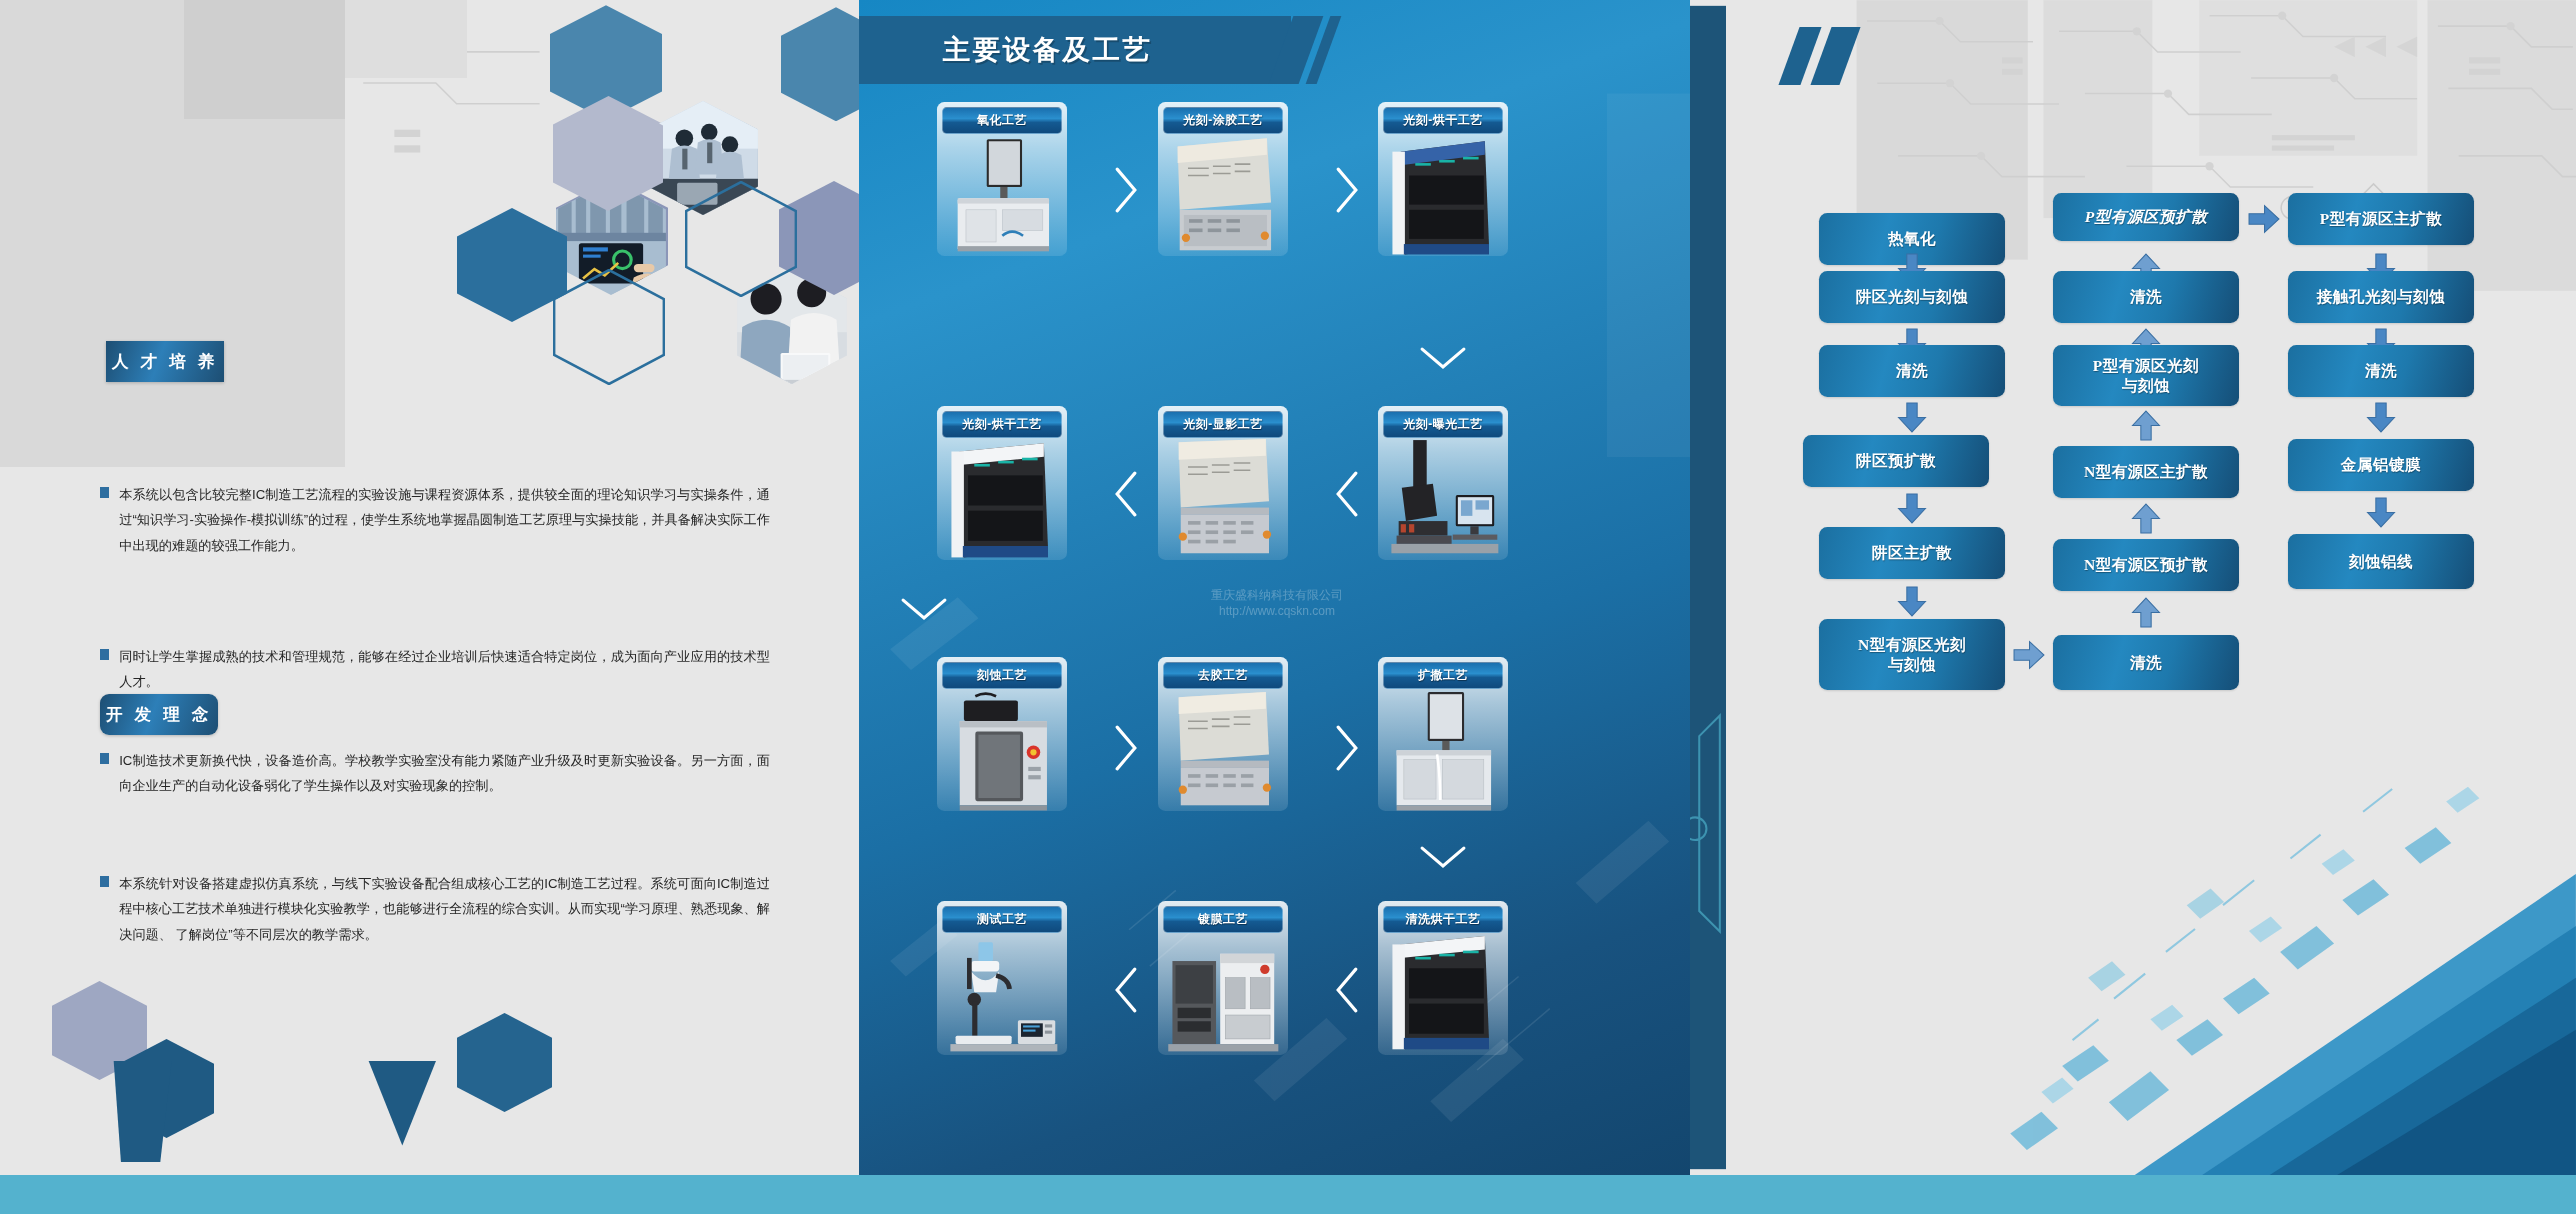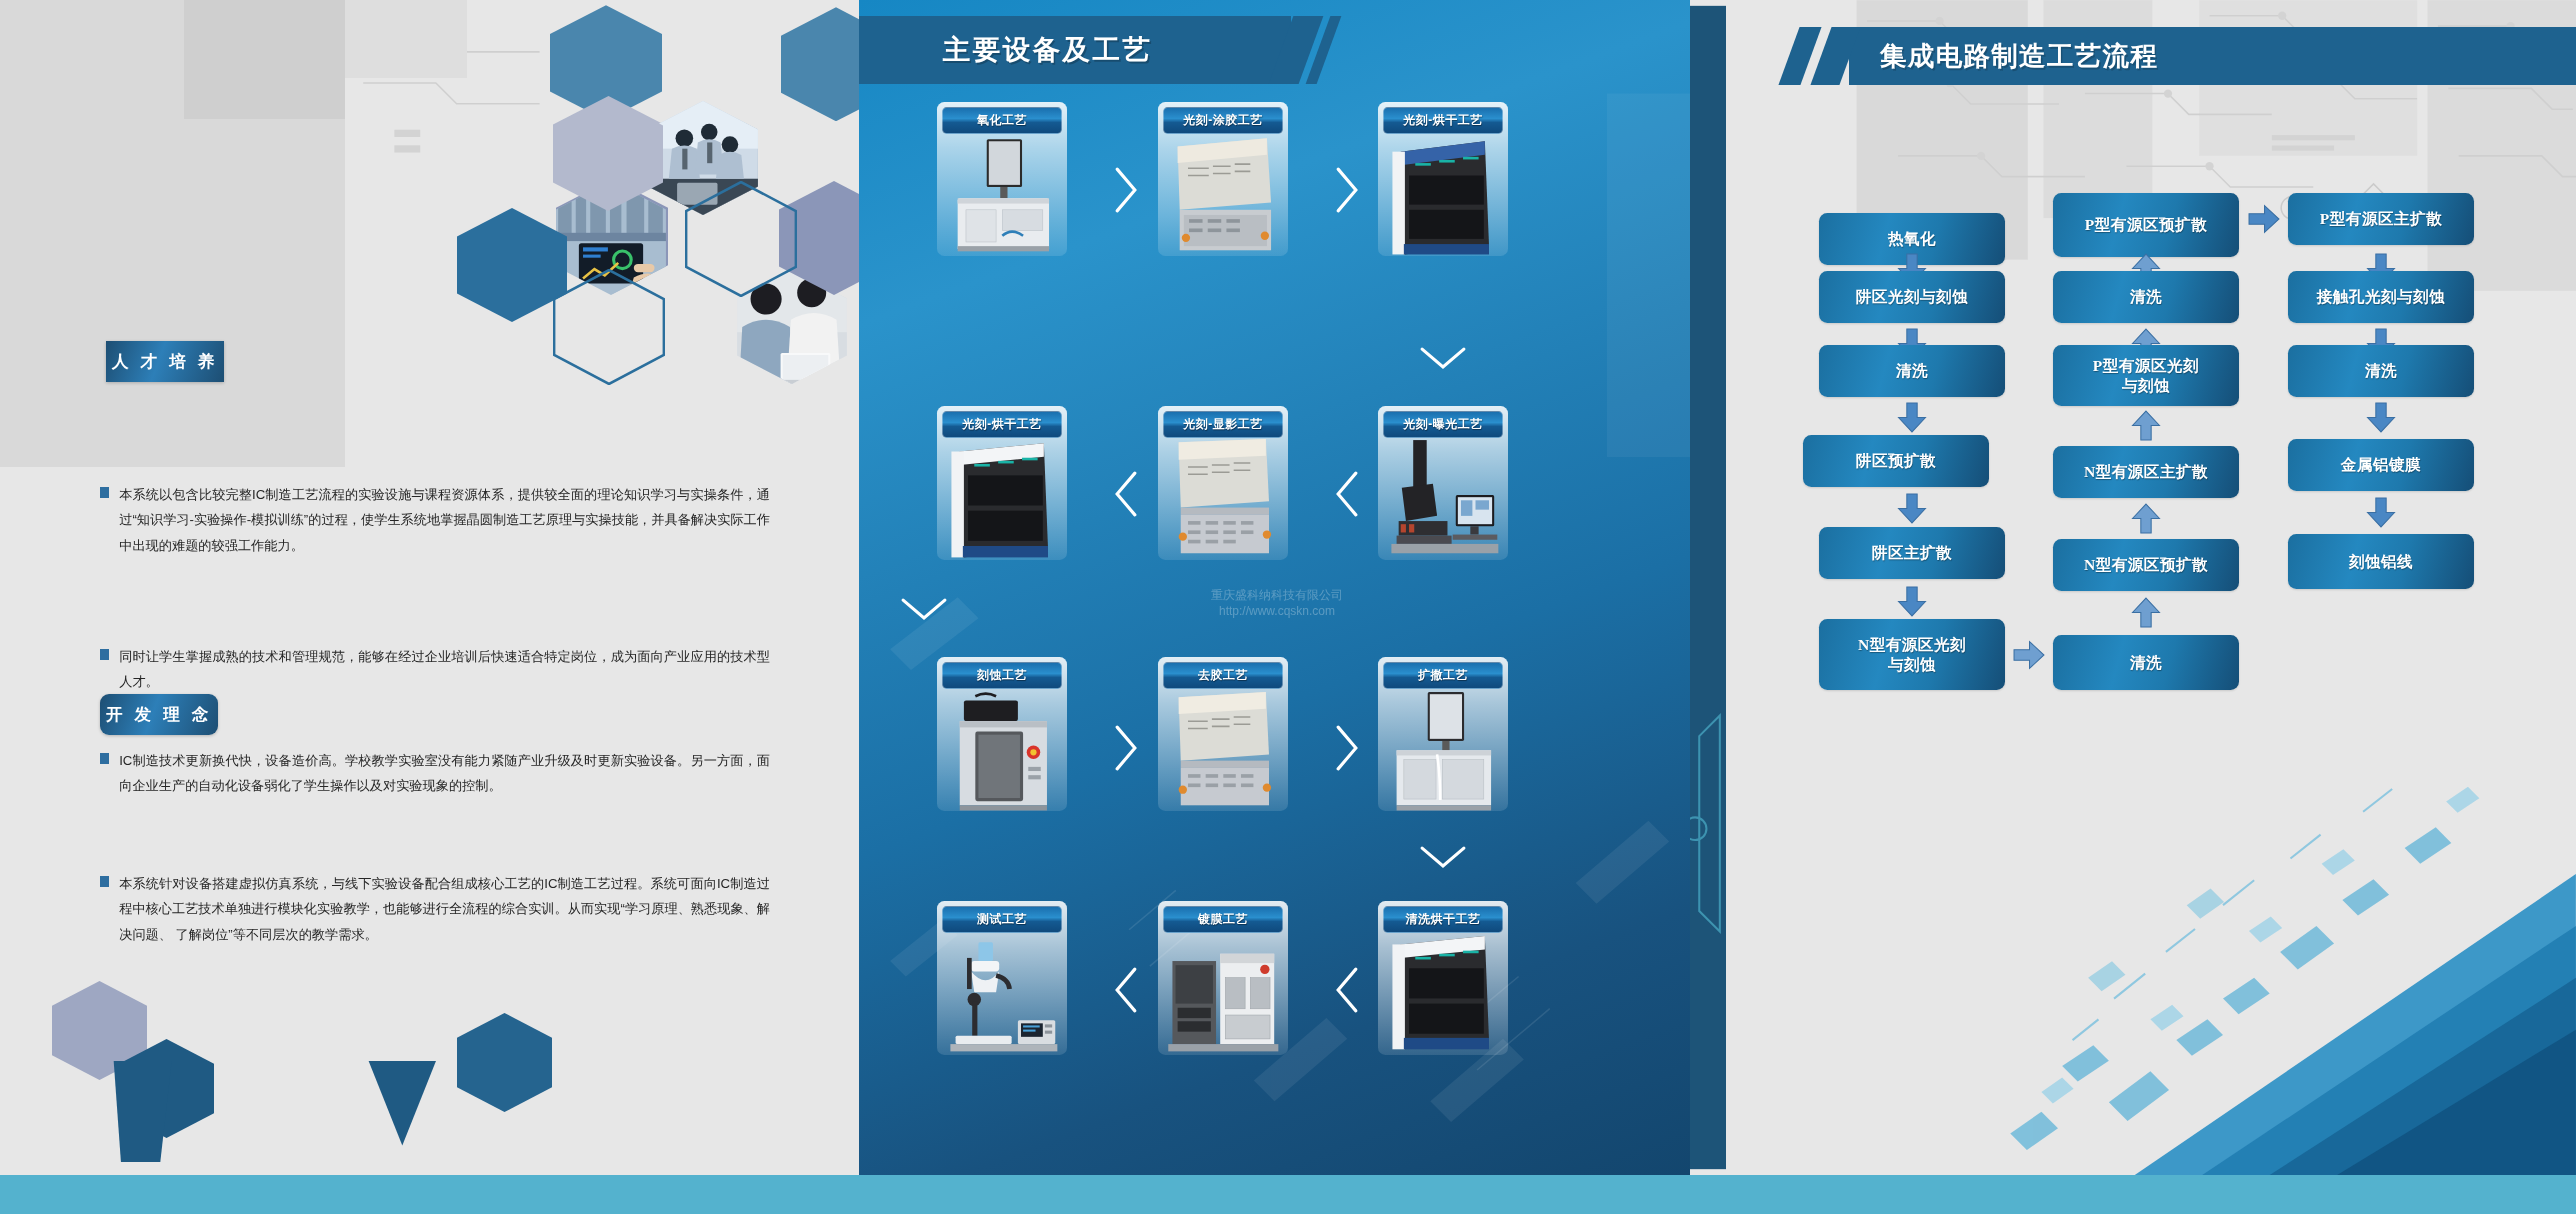--- a/index.html
+++ b/index.html
@@ -670,23 +670,20 @@
     </svg>
 
     <svg style="position:absolute;left:0;top:0;width:36px;height:1175px;" viewBox="0 0 70 2262" width="36" height="1175">
       <rect width="70" height="2262" fill="#1d5478"></rect>
       <g stroke="#3d93b0" stroke-width="4" fill="none">
         <path d="M18 1420 L58 1380 L58 1800 L18 1760 Z"></path>
         <circle cx="10" cy="1600" r="22"></circle>
       </g>
     </svg>
 
-    <div class="right-band" style="width:727px;">
-      <span class="t">集成电路制造工艺流程</span>
-    </div>
     <div class="slash" style="left:131px;top:27px;width:29px;height:58px;background:#1e628f;"></div>
     <div class="slash" style="left:99px;top:27px;width:22px;height:58px;background:#1e628f;"></div>
 
     <svg style="position:absolute;right:0;bottom:0;width:597px;height:467px;pointer-events:none;" viewBox="0 0 1150 900">
       <g>
         <polygon points="300,900 1150,320 1150,900" fill="#2a8fc4" opacity=".9"></polygon>
         <polygon points="430,900 1150,420 1150,900" fill="#1f7bb0" opacity=".85"></polygon>
         <polygon points="560,900 1150,520 1150,900" fill="#156193" opacity=".8"></polygon>
         <polygon points="690,900 1150,620 1150,900" fill="#0f4f7c" opacity=".75"></polygon>
       </g>
@@ -749,21 +746,21 @@
     </div>
     <svg class="arrow-dn" style="left:207px;top:586px;width:30px;height:31px;" viewBox="0 0 58 60">
       <polygon points="19,2 39,2 39,30 55,30 29,58 3,30 19,30" fill="#4a87c4" stroke="#3a6fa3" stroke-width="2"></polygon>
     </svg>
 
     <div class="flow-box flow-multiline" style="left:129px;top:619px;height:71px;white-space:pre-line;">
       <span>N型有源区光刻
 与刻蚀</span>
     </div>
 
-    <div class="flow-box" style="left:363px;top:193px;height:64px;">
+    <div class="flow-box" style="left:363px;top:193px;height:48px;font-style:italic;">
       <span>P型有源区预扩散</span>
     </div>
     <svg class="arrow-up" style="left:441px;top:253px;width:30px;height:31px;" viewBox="0 0 58 60">
       <polygon points="29,2 55,30 39,30 39,58 19,58 19,30 3,30" fill="#6f9fd0" stroke="#3a6fa3" stroke-width="2"></polygon>
     </svg>
 
     <div class="flow-box" style="left:363px;top:271px;height:52px;">
       <span>清洗</span>
     </div>
     <svg class="arrow-up" style="left:441px;top:328px;width:30px;height:31px;" viewBox="0 0 58 60">

